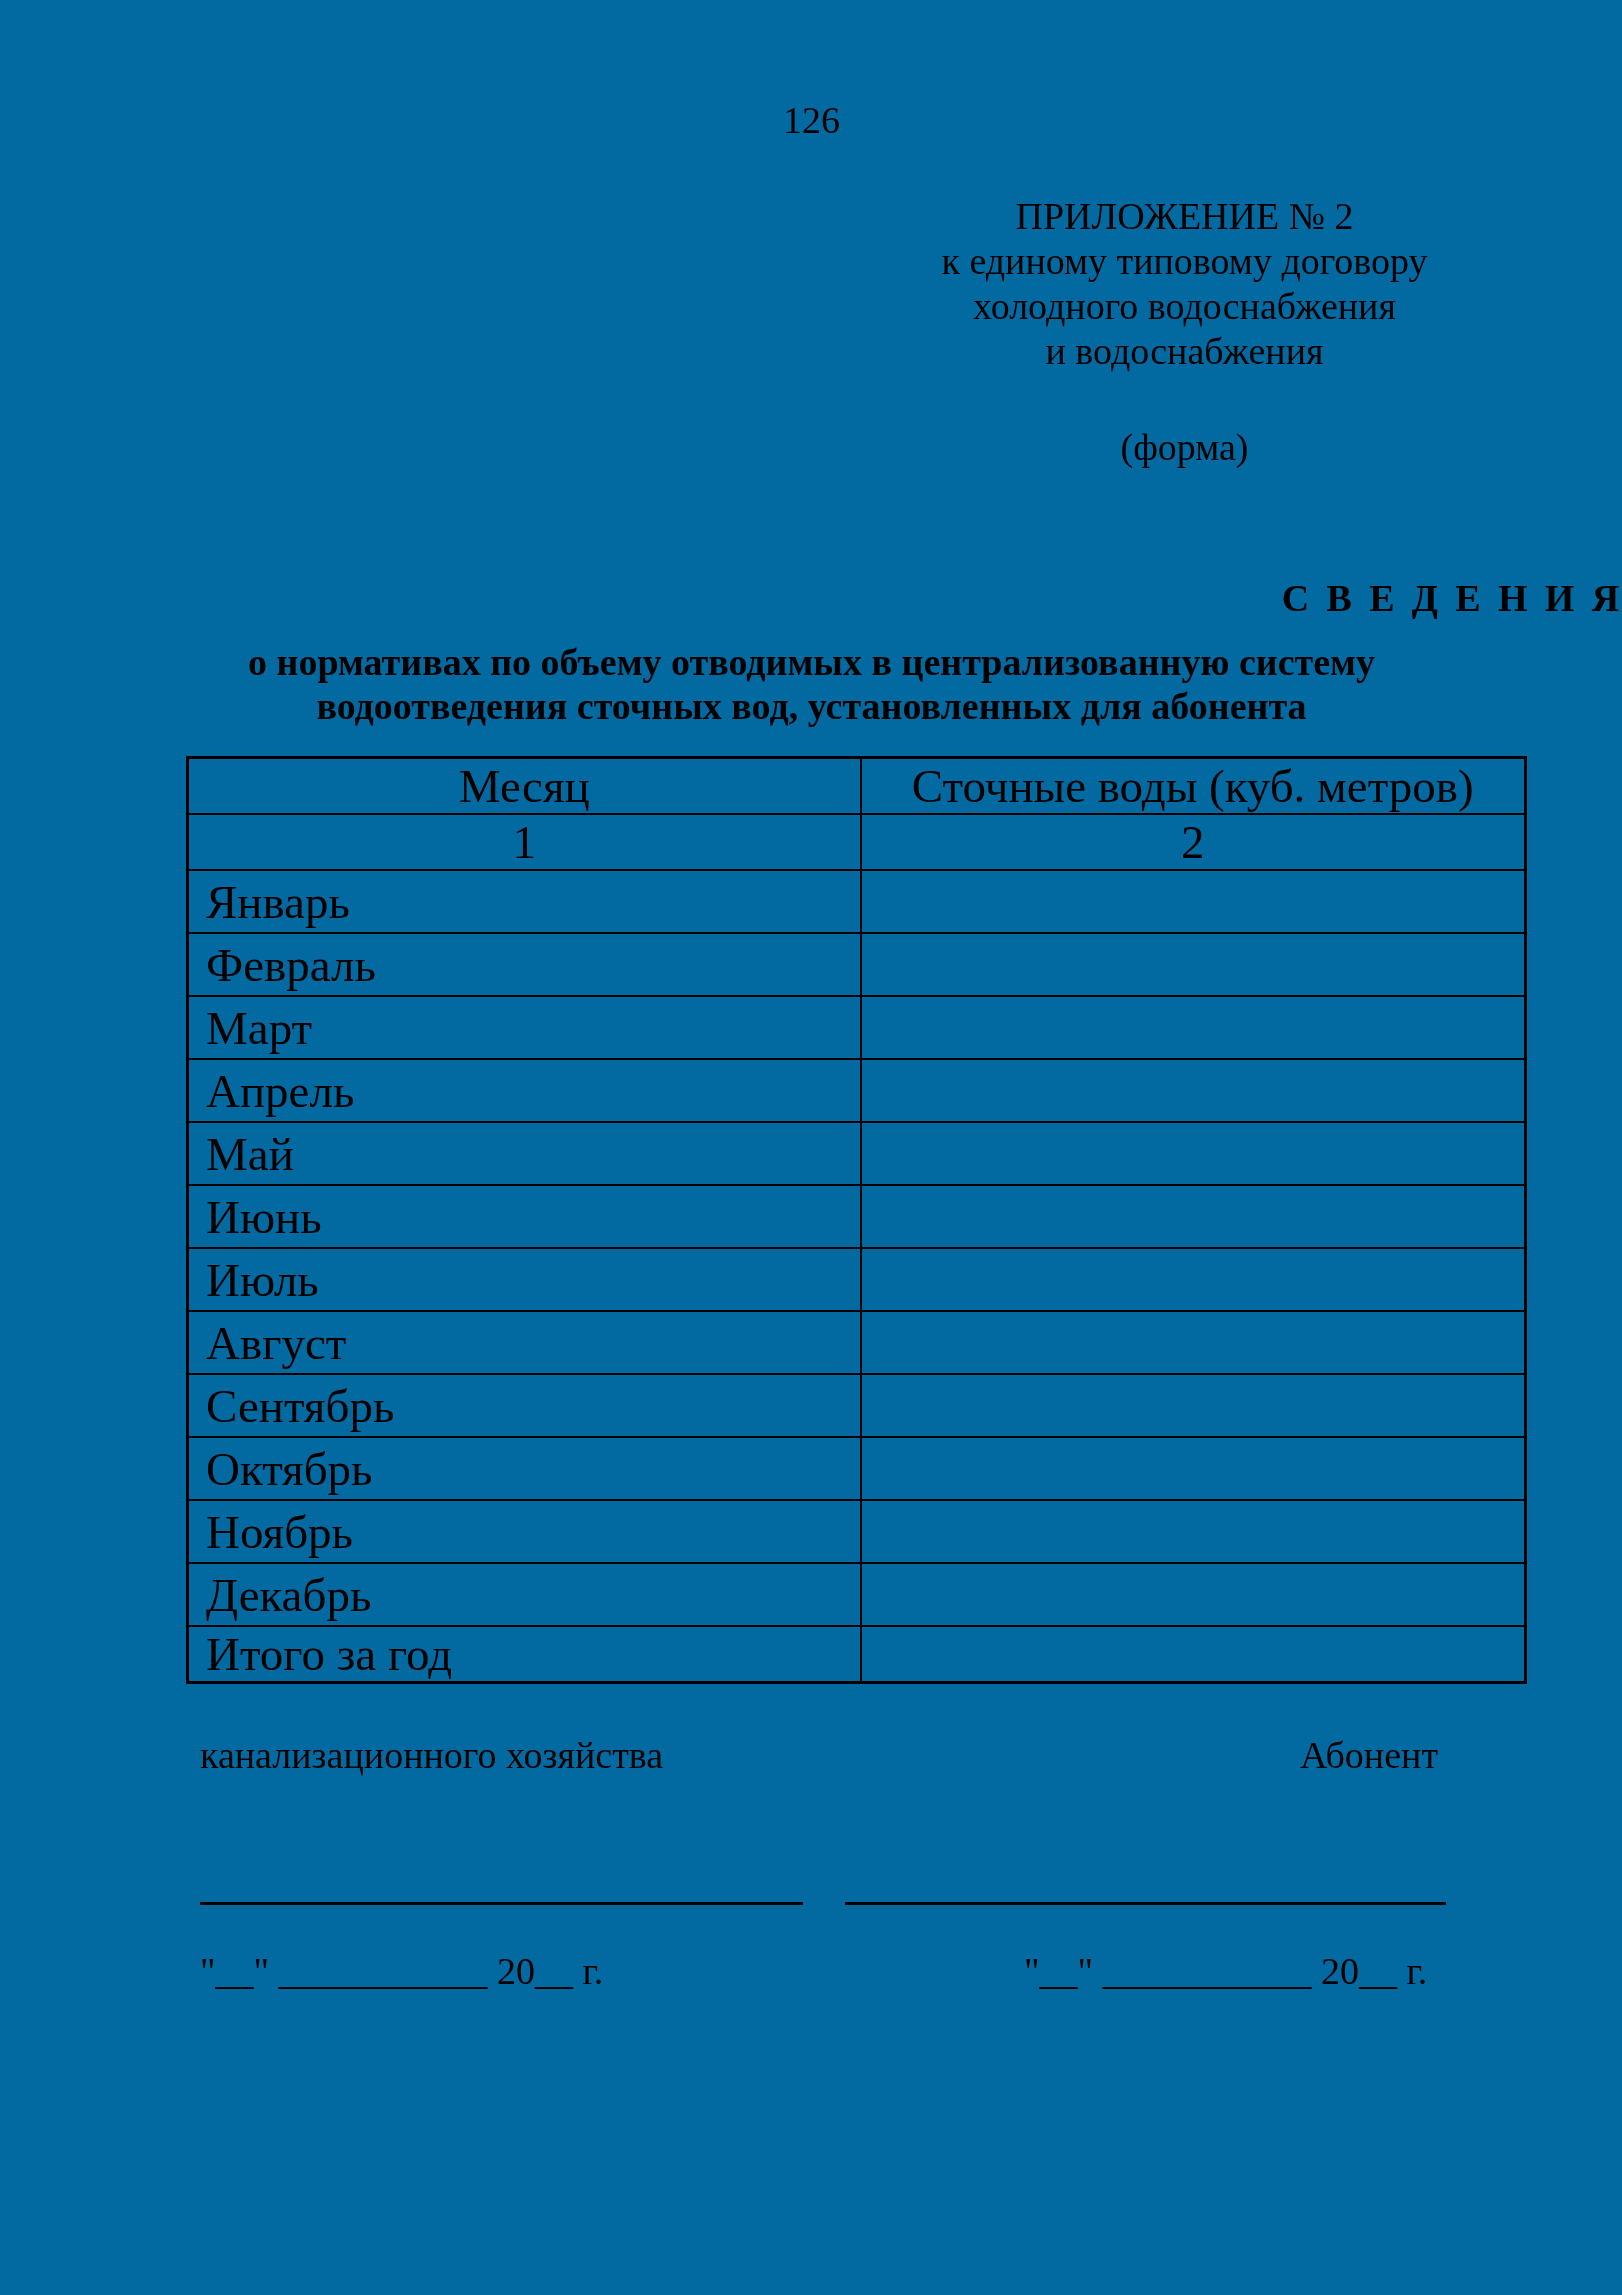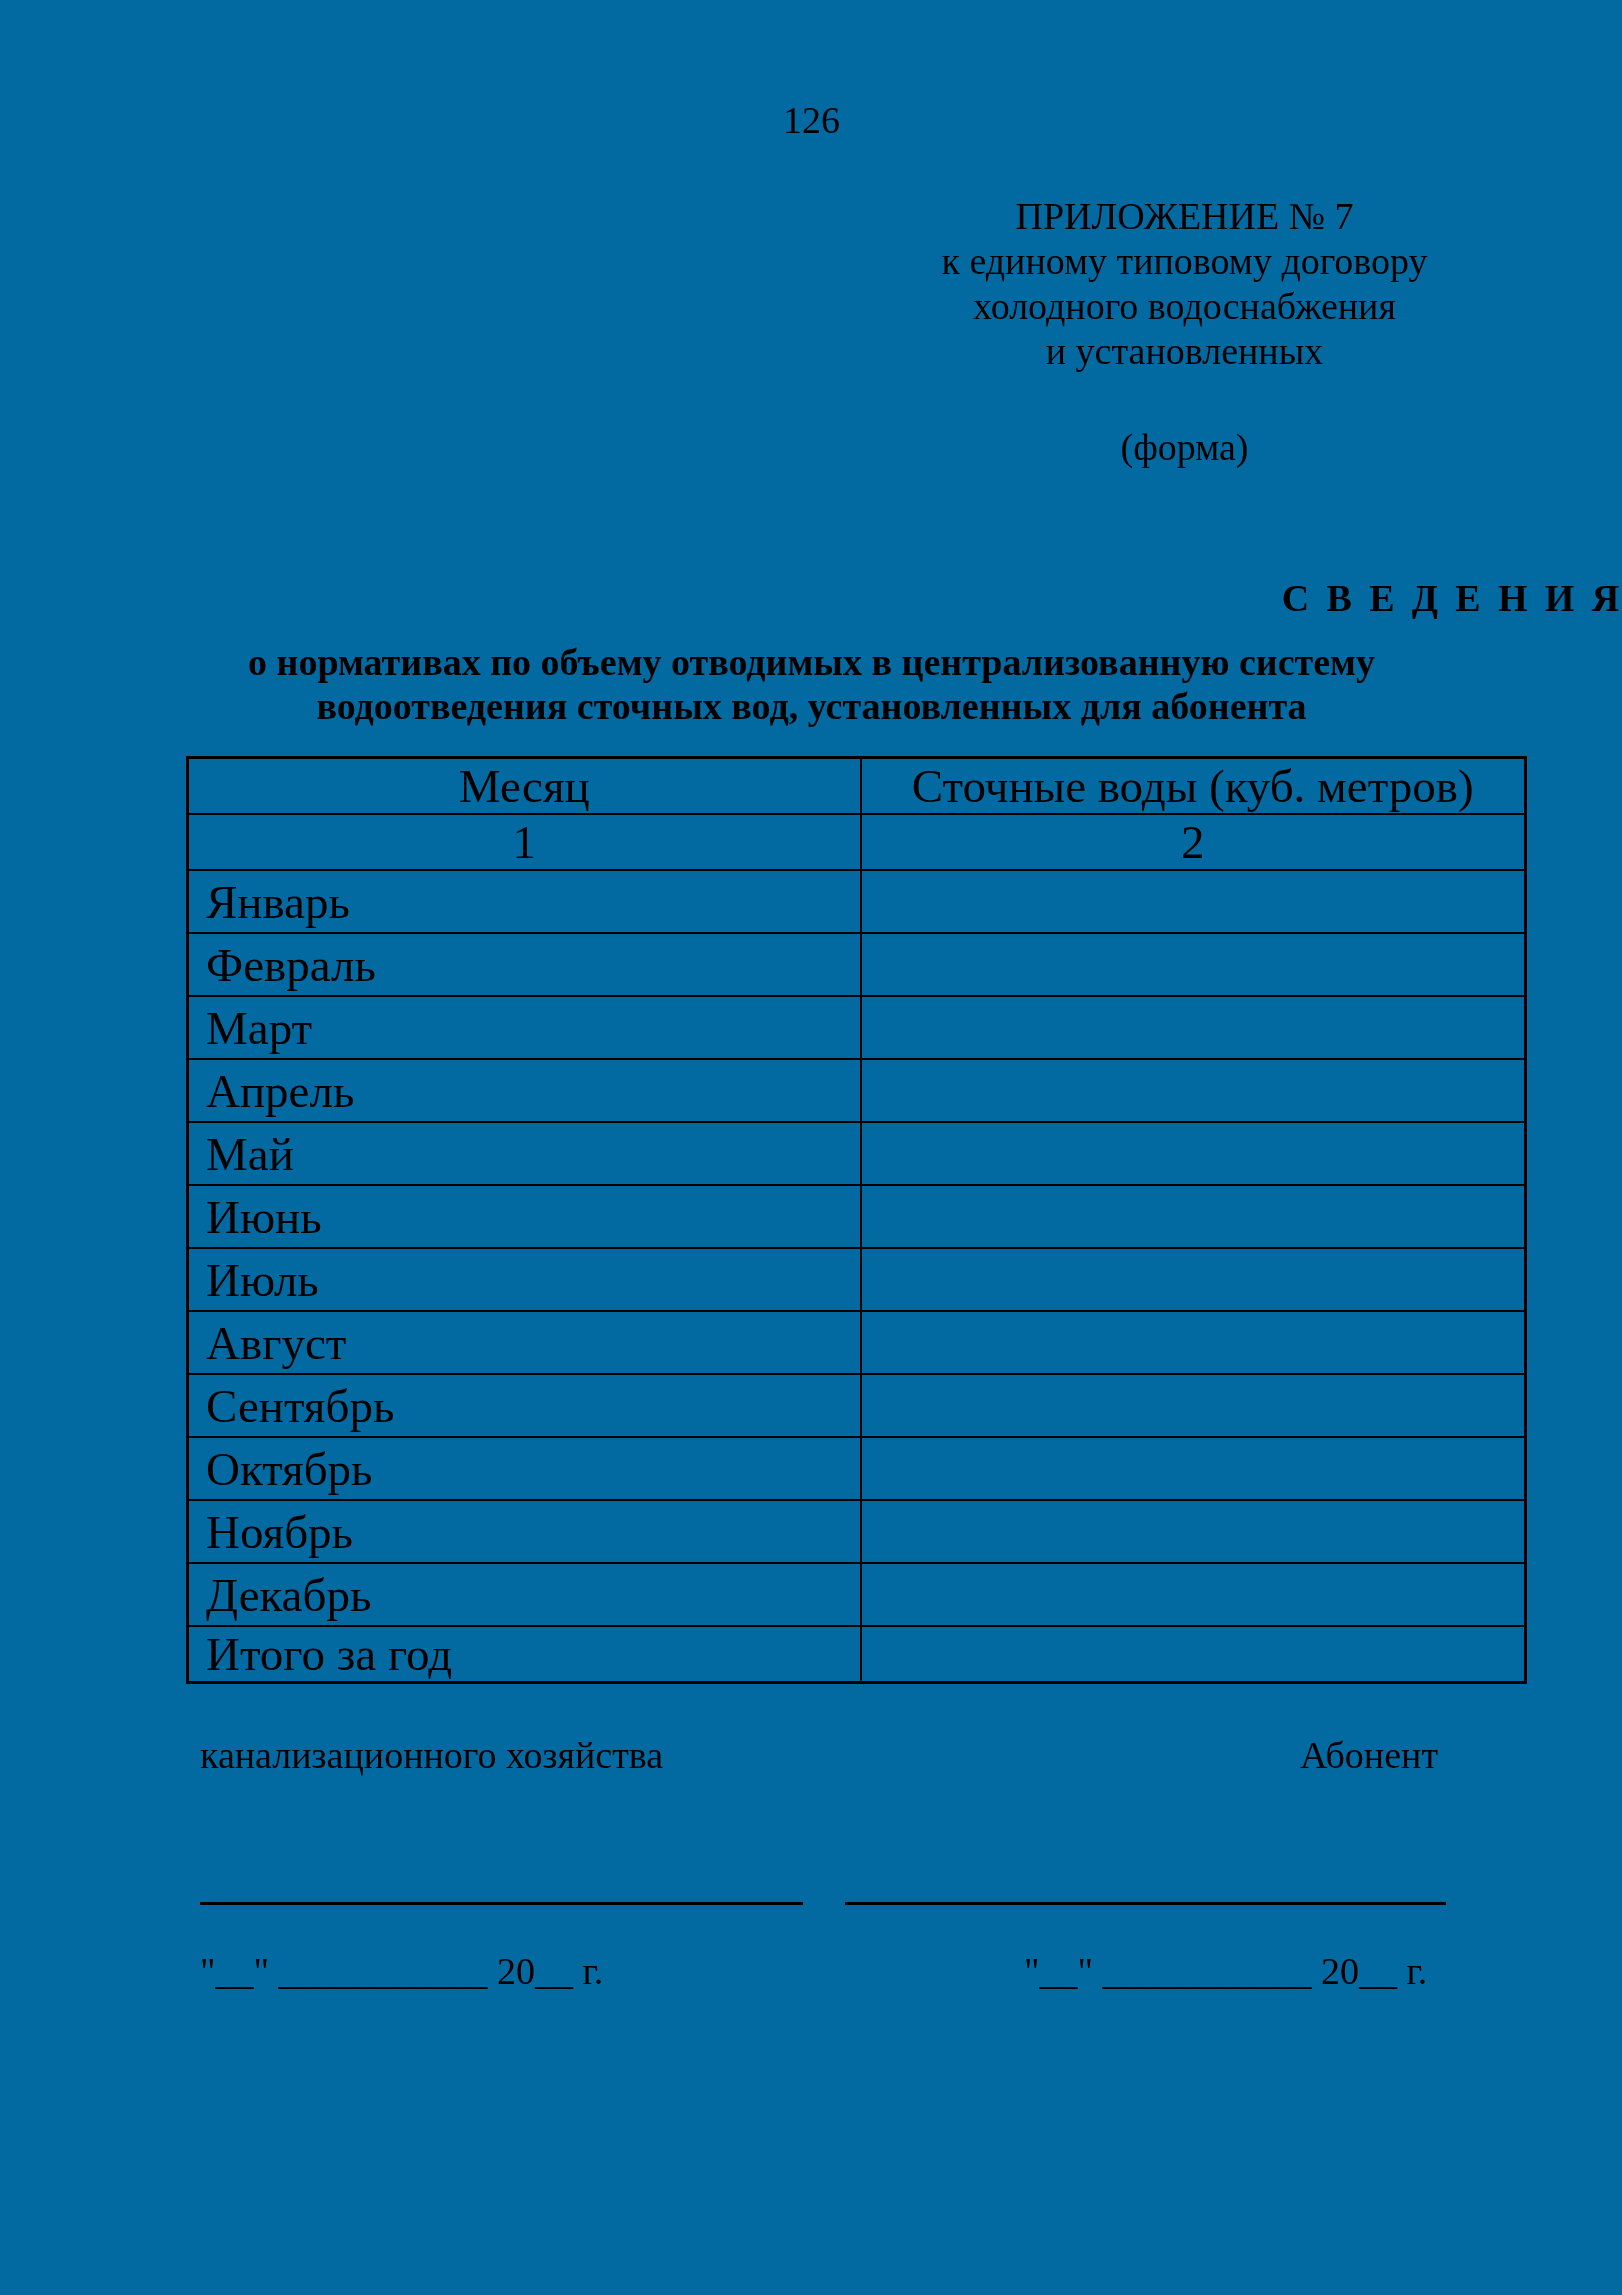--- a/index.html
+++ b/index.html
@@ -72,24 +72,24 @@
   .date-line.right { left:1024px; }
 </style>
 </head>
 <body>
 
 <div class="page">
 
   <div class="page-number">126</div>
 
   <div class="appendix">
-    <div>ПРИЛОЖЕНИЕ № 7</div>
+    <div>ПРИЛОЖЕНИЕ № 2</div>
     <div>к единому типовому договору</div>
     <div>холодного водоснабжения</div>
-    <div>и установленных</div>
+    <div>и водоснабжения</div>
     <div class="form-note">(форма)</div>
   </div>
 
   <div class="doc-title">С В Е Д Е Н И Я</div>
 
   <div class="doc-subtitle">
     <div>о нормативах по объему отводимых в централизованную систему</div>
     <div>водоотведения сточных вод, установленных для абонента</div>
   </div>
 

